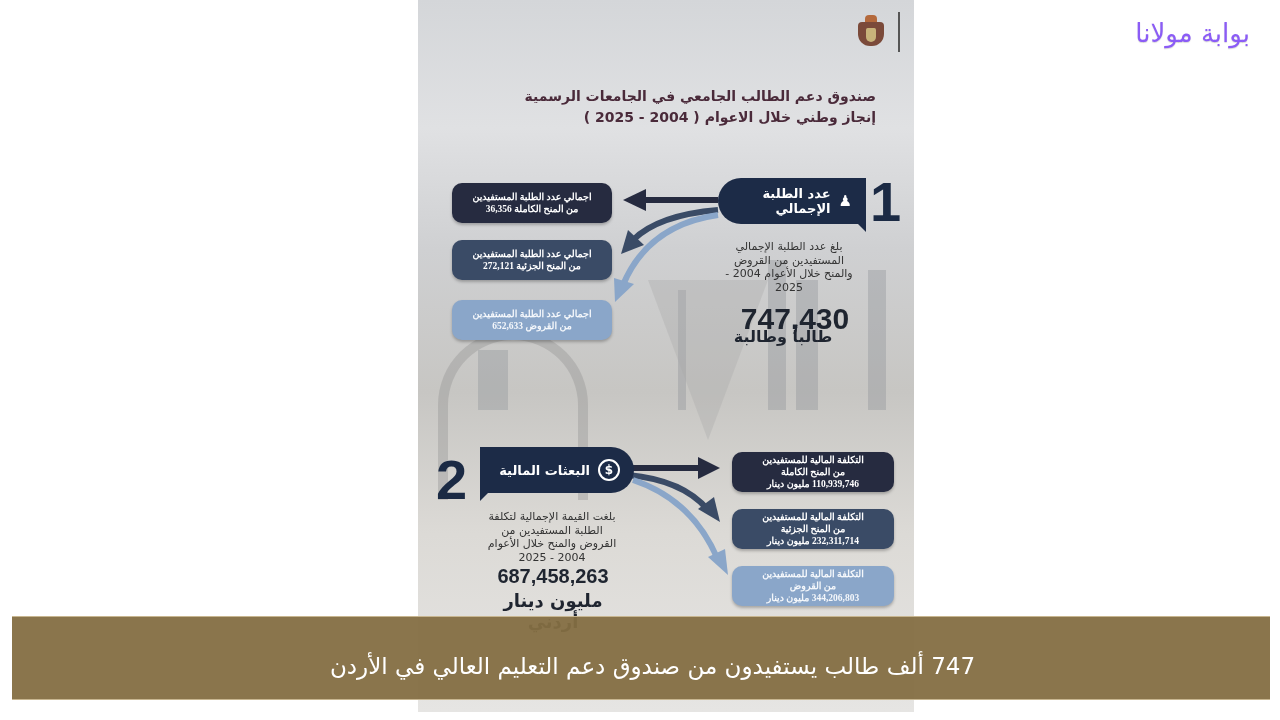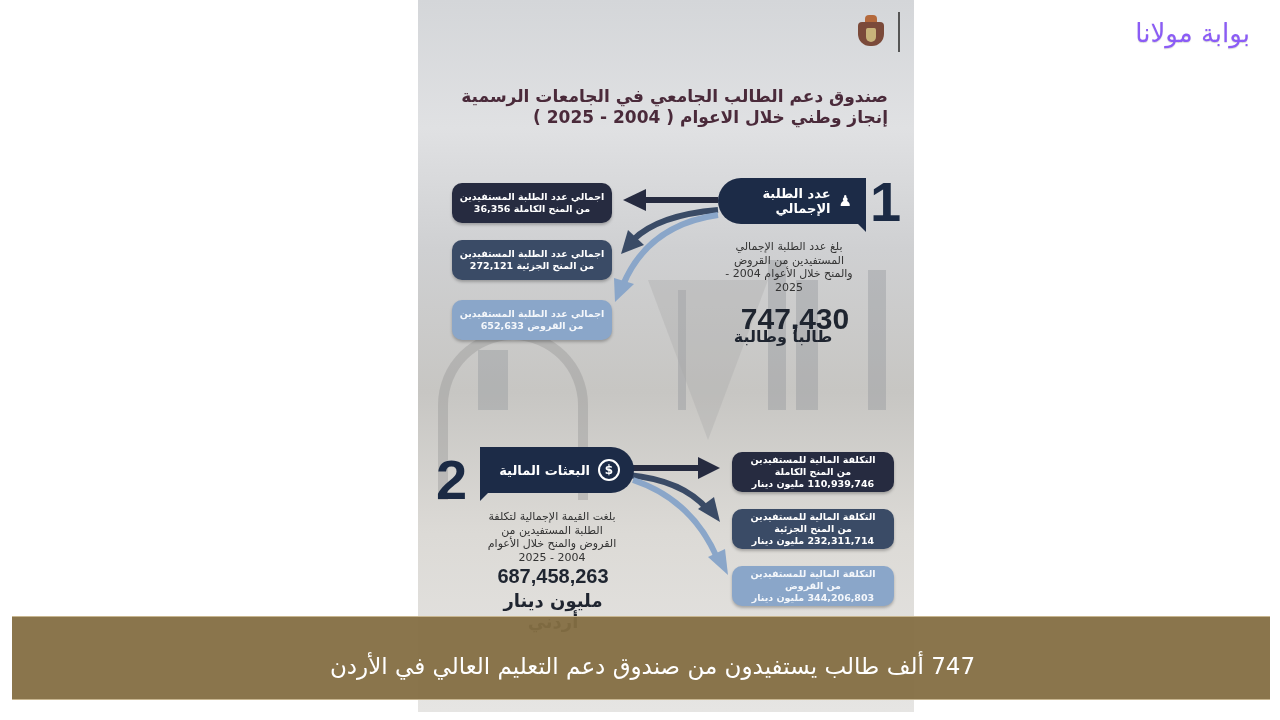--- a/index.html
+++ b/index.html
@@ -16,34 +16,34 @@
     .bg-v { position: absolute; left: 230px; top: 280px; width: 0; height: 0; border-left: 60px solid transparent; border-right: 60px solid transparent; border-top: 160px solid rgba(170,170,170,0.35); }
 
     .ministry { position: absolute; top: 12px; right: 14px; display: flex; align-items: center; gap: 6px; direction: rtl; }
     .ministry .divider { width: 2px; height: 40px; background: #555; margin-left: 6px; }
     .crest { width: 30px; height: 34px; position: relative; }
     .crest .crown { position: absolute; top: 0; left: 9px; width: 12px; height: 8px; background: #b4693c; border-radius: 4px 4px 0 0; }
     .crest .mantle { position: absolute; top: 7px; left: 2px; width: 26px; height: 24px; background: #7b4a3a; border-radius: 4px 4px 12px 12px; }
     .crest .shield { position: absolute; top: 13px; left: 10px; width: 10px; height: 14px; background: #c8b37a; border-radius: 2px 2px 6px 6px; }
     .ministry-text { text-align: right; color: #555; font-size: 10.5px; line-height: 14px; font-weight: bold; }
 
-    .title { position: absolute; top: 86px; right: 26px; text-align: right; direction: rtl; color: #4a2a3a; font-weight: bold; font-size: 17px; line-height: 21px; }
+    .title { position: absolute; top: 86px; right: 38px; text-align: right; direction: rtl; color: #4a2a3a; font-weight: bold; font-size: 14px; line-height: 21px; }
     .title .line2 { color: #4a2a3a; }
 
     
     .num { position: absolute; font-weight: bold; color: #1b2a44; font-size: 56px; line-height: 56px; font-family: "Liberation Sans", sans-serif; }
     .header-pill { position: absolute; height: 46px; background: #1c2b47; color: #fff; font-weight: bold; font-size: 13px; display: flex; align-items: center; gap: 8px; padding: 0 14px; direction: rtl; }
     .pill1 { left: 300px; top: 178px; width: 148px; border-radius: 26px 0 0 26px; }
     .pill1::after { content: ""; position: absolute; right: 0; bottom: -8px; border-right: 8px solid #1c2b47; border-bottom: 8px solid transparent; }
     .pill2 { left: 62px; top: 447px; width: 154px; border-radius: 0 26px 26px 0; }
     .pill2::after { content: ""; position: absolute; left: 0; bottom: -8px; border-left: 8px solid #1c2b47; border-bottom: 8px solid transparent; }
     .icon-circle { width: 22px; height: 22px; border: 2px solid #fff; border-radius: 50%; display: flex; align-items: center; justify-content: center; font-size: 12px; }
     .icon-user { font-size: 15px; }
 
-    .box { position: absolute; border-radius: 10px; color: #fff; font-size: 9.5px; line-height: 12px; text-align: left; direction: rtl; font-weight: bold; display: flex; flex-direction: column; align-items: center; justify-content: center; box-shadow: 0 2px 3px rgba(0,0,0,0.25); }
+    .box { position: absolute; border-radius: 10px; color: #fff; font-size: 9.5px; line-height: 12px; text-align: left; direction: rtl; font-weight: bold; display: flex; flex-direction: column; align-items: center; justify-content: center; box-shadow: 0 2px 3px rgba(0,0,0,0.25); font-family: Liberation Serif, serif; }
     .dark { background: #262b40; }
     .mid { background: #3a4b66; }
     .light { background: #8aa6c9; color: #f4f7fb; }
 
     .s1b1 { left: 34px; top: 183px; width: 160px; height: 40px; }
     .s1b2 { left: 34px; top: 240px; width: 160px; height: 40px; }
     .s1b3 { left: 34px; top: 300px; width: 160px; height: 40px; }
     .s2b1 { left: 314px; top: 452px; width: 162px; height: 40px; }
     .s2b2 { left: 314px; top: 509px; width: 162px; height: 40px; }
     .s2b3 { left: 314px; top: 566px; width: 162px; height: 40px; }

